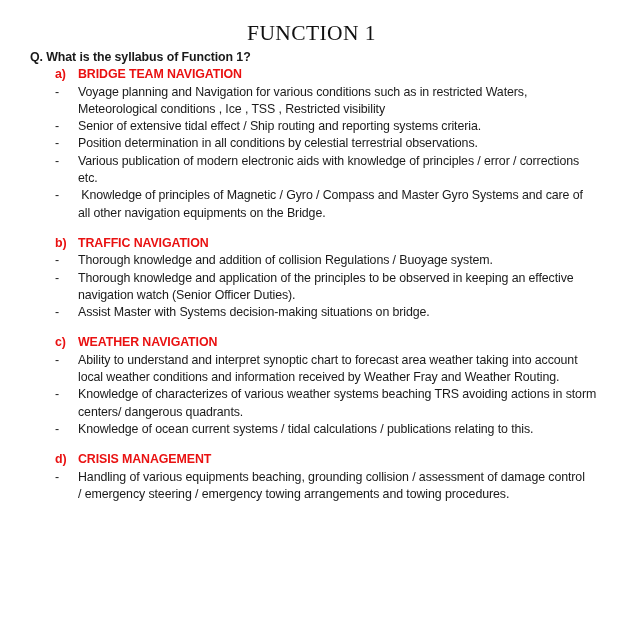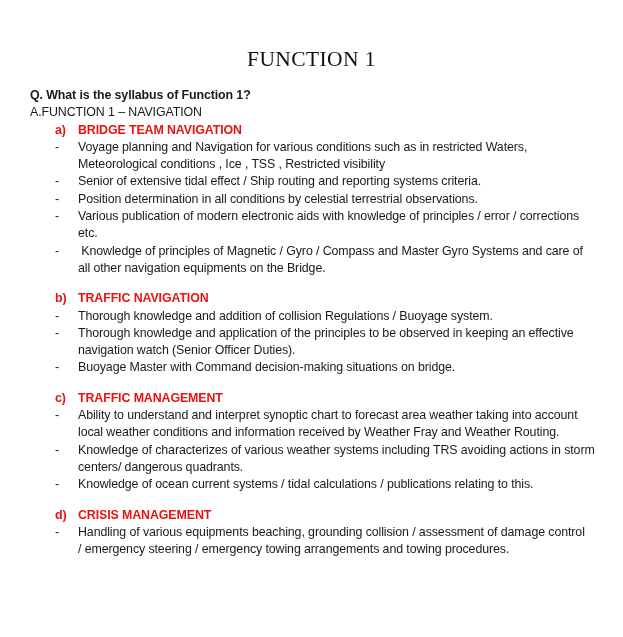--- a/index.html
+++ b/index.html
@@ -10,32 +10,32 @@
     background: #ffffff;
     overflow: hidden;
     font-family: "Liberation Sans", sans-serif;
     font-size: 12.4px;
     line-height: 17.3px;
     letter-spacing: -0.1px;
     color: var(--text-color, #1a1a1a);
     box-sizing: border-box;
   }
   .doc-title {
-    padding-top: 47px;
+    padding-top: 21px;
     text-align: center;
     font-family: "Liberation Serif", serif;
     font-size: 21.5px;
     line-height: 24px;
     letter-spacing: 0.4px;
     color: #111111;
   }
   .qa-block {
     padding-left: 30px;
     padding-right: 12px;
-    margin-top: 16px;
+    margin-top: 4px;
   }
   .question-line { font-weight: bold; }
   .answer-line { font-weight: normal; }
   .content {
     padding-left: 55px;
     padding-right: 10px;
   }
   .section { margin-top: 0; }
   .section + .section { margin-top: 13px; }
   .heading-row {
@@ -60,21 +60,20 @@
 </style>
 </head>
 <body>
 
 <div class="page">
 
   <div class="doc-title">FUNCTION 1</div>
 
   <div class="qa-block">
     <div class="question-line">Q. What is the syllabus of Function 1?</div>
-    <div class="answer-line">A.FUNCTION 1 – NAVIGATION</div>
   </div>
 
   <div class="content">
 
     <div class="section">
       <div class="heading-row">
         <span class="marker-col">a)</span>
         <span class="heading-text">BRIDGE TEAM NAVIGATION</span>
       </div>
       <div class="bullet-row">
@@ -111,37 +110,37 @@
         <span class="marker-col">-</span>
         <span class="bullet-text">Thorough knowledge and addition of collision Regulations / Buoyage system.</span>
       </div>
       <div class="bullet-row">
         <span class="marker-col">-</span>
         <span class="bullet-text">Thorough knowledge and application of the principles to be observed in keeping an effective
 navigation watch (Senior Officer Duties).</span>
       </div>
       <div class="bullet-row">
         <span class="marker-col">-</span>
-        <span class="bullet-text">Buoyage Master with Command decision-making situations on bridge.</span>
+        <span class="bullet-text">Assist Master with Systems decision-making situations on bridge.</span>
       </div>
     </div>
 
     <div class="section">
       <div class="heading-row">
         <span class="marker-col">c)</span>
-        <span class="heading-text">TRAFFIC MANAGEMENT</span>
+        <span class="heading-text">WEATHER NAVIGATION</span>
       </div>
       <div class="bullet-row">
         <span class="marker-col">-</span>
         <span class="bullet-text">Ability to understand and interpret synoptic chart to forecast area weather taking into account
 local weather conditions and information received by Weather Fray and Weather Routing.</span>
       </div>
       <div class="bullet-row">
         <span class="marker-col">-</span>
-        <span class="bullet-text">Knowledge of characterizes of various weather systems including TRS avoiding actions in storm
+        <span class="bullet-text">Knowledge of characterizes of various weather systems beaching TRS avoiding actions in storm
 centers/ dangerous quadrants.</span>
       </div>
       <div class="bullet-row">
         <span class="marker-col">-</span>
         <span class="bullet-text">Knowledge of ocean current systems / tidal calculations / publications relating to this.</span>
       </div>
     </div>
 
     <div class="section">
       <div class="heading-row">

